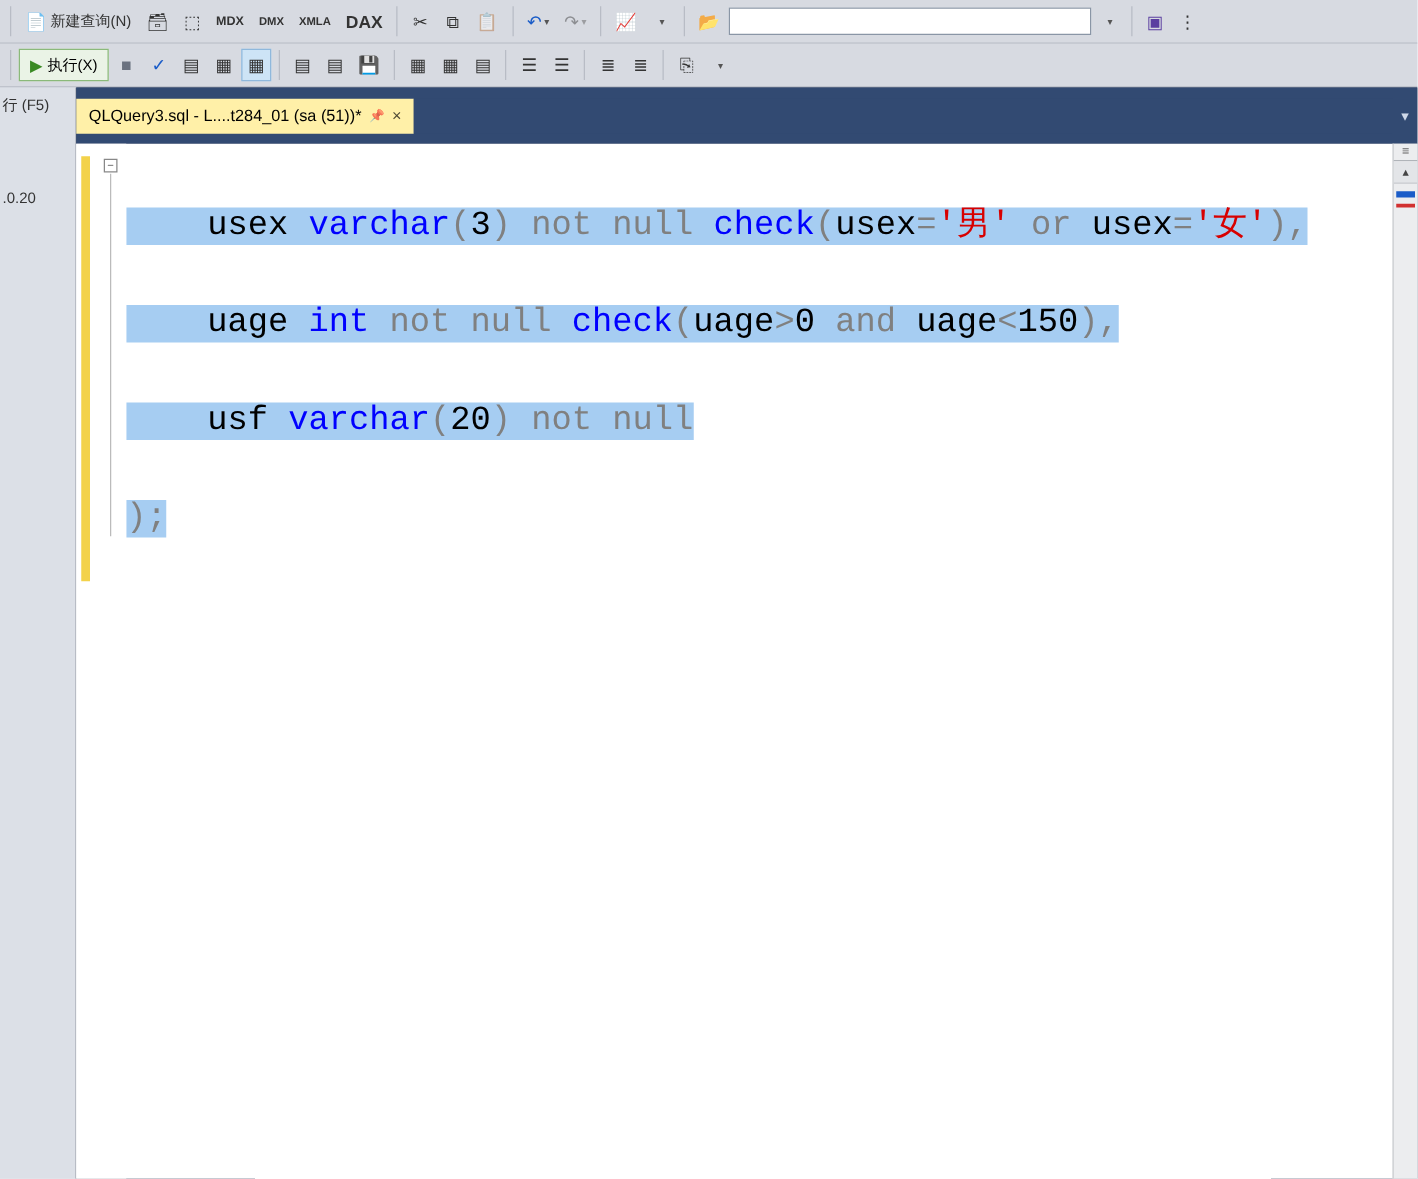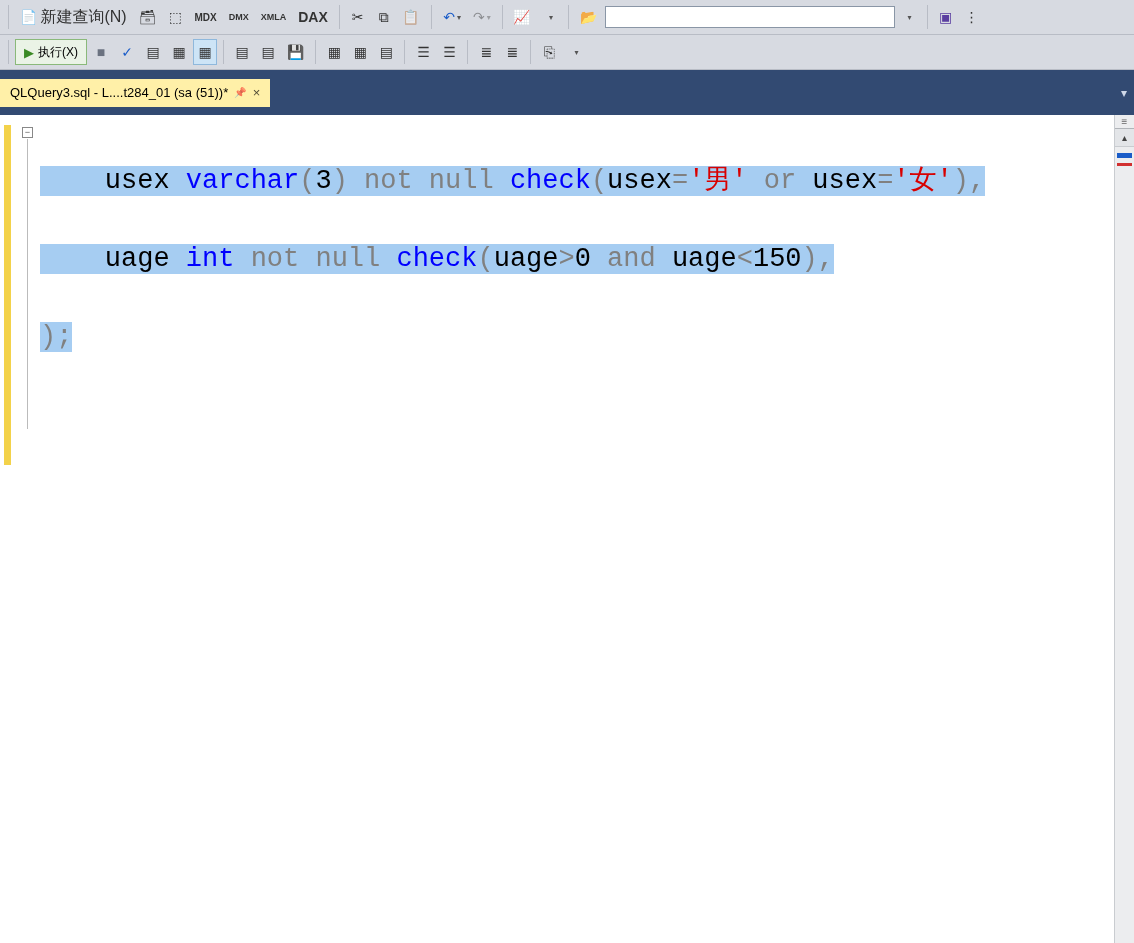--- a/index.html
+++ b/index.html
@@ -31,21 +31,21 @@
     align-items: center;
     justify-content: center;
     min-width: 24px;
     height: 26px;
     padding: 0 4px;
     cursor: pointer;
     color: #333;
     border: 1px solid transparent;
   }
   .tb-btn.disabled { opacity: 0.45; cursor: default; }
-  .tb-text { font-size: 16px; margin-left: 3px; text-align: center; }
+  .tb-text { font-size: 12px; margin-left: 3px; text-align: center; }
   .tb-icon { font-size: 14px; line-height: 1; }
   .dropdown-arrow { font-size: 8px; margin-left: 2px; color:#555; }
   .search-box {
     width: 290px;
     height: 22px;
     border: 1px solid #8a96a6;
     background: #fff;
   }
   .toolbar2 {
     background: #d7dae1;
@@ -350,20 +350,24 @@
   <div class="toolbar-sep"></div>
   <div class="tb-btn">
       <span class="tb-icon">⎘</span>
     </div>
   <div class="tb-btn">
       <span class="dropdown-arrow">▾</span>
     </div>
 </div>
 
 <div class="layout">
+  <div class="left-pane">
+    <div class="left-hint">行 (F5)</div>
+    <div class="left-ip">.0.20</div>
+  </div>
 
   <div class="main-pane">
     <div class="tabs">
       <div class="tab active">
         <span>QLQuery3.sql - L....t284_01 (sa (51))*</span>
         <span class="tab-pin">📌</span>
         <span class="tab-close">×</span>
       </div>
       <div class="tab-spacer"></div>
       <div class="tab-menu">▾</div>
@@ -371,20 +375,21 @@
 
     <div class="editor-wrap">
       <div class="gutter">
         <div class="change-bar"></div>
         <div class="fold-box">−</div>
         <div class="fold-line"></div>
       </div>
       <div class="code-area">
 <div class="line"><span class="sel"><span class="kw-black">    usex </span><span class="kw-blue">varchar</span><span class="kw-gray">(</span><span class="kw-black">3</span><span class="kw-gray">)</span><span class="kw-gray"> not null </span><span class="kw-blue">check</span><span class="kw-gray">(</span><span class="kw-black">usex</span><span class="kw-gray">=</span><span class="kw-red">'男'</span><span class="kw-gray"> or </span><span class="kw-black">usex</span><span class="kw-gray">=</span><span class="kw-red">'女'</span><span class="kw-gray">)</span><span class="kw-gray">,</span></span></div>
 <div class="line"><span class="sel"><span class="kw-black">    uage </span><span class="kw-blue">int </span><span class="kw-gray">not null </span><span class="kw-blue">check</span><span class="kw-gray">(</span><span class="kw-black">uage</span><span class="kw-gray">&gt;</span><span class="kw-black">0</span><span class="kw-gray"> and </span><span class="kw-black">uage</span><span class="kw-gray">&lt;</span><span class="kw-black">150</span><span class="kw-gray">)</span><span class="kw-gray">,</span></span></div>
+<div class="line"><span class="sel"><span class="kw-black">    usf </span><span class="kw-blue">varchar</span><span class="kw-gray">(</span><span class="kw-black">20</span><span class="kw-gray">)</span><span class="kw-gray"> not null</span></span></div>
 <div class="line"><span class="sel"><span class="kw-gray">);</span></span></div>
       </div>
       <div class="right-scroll">
         <div class="split-hndl">≡</div>
         <div class="scroll-up">▴</div>
         <div class="mark-blue"></div>
         <div class="mark-red"></div>
       </div>
     </div>
   </div>

